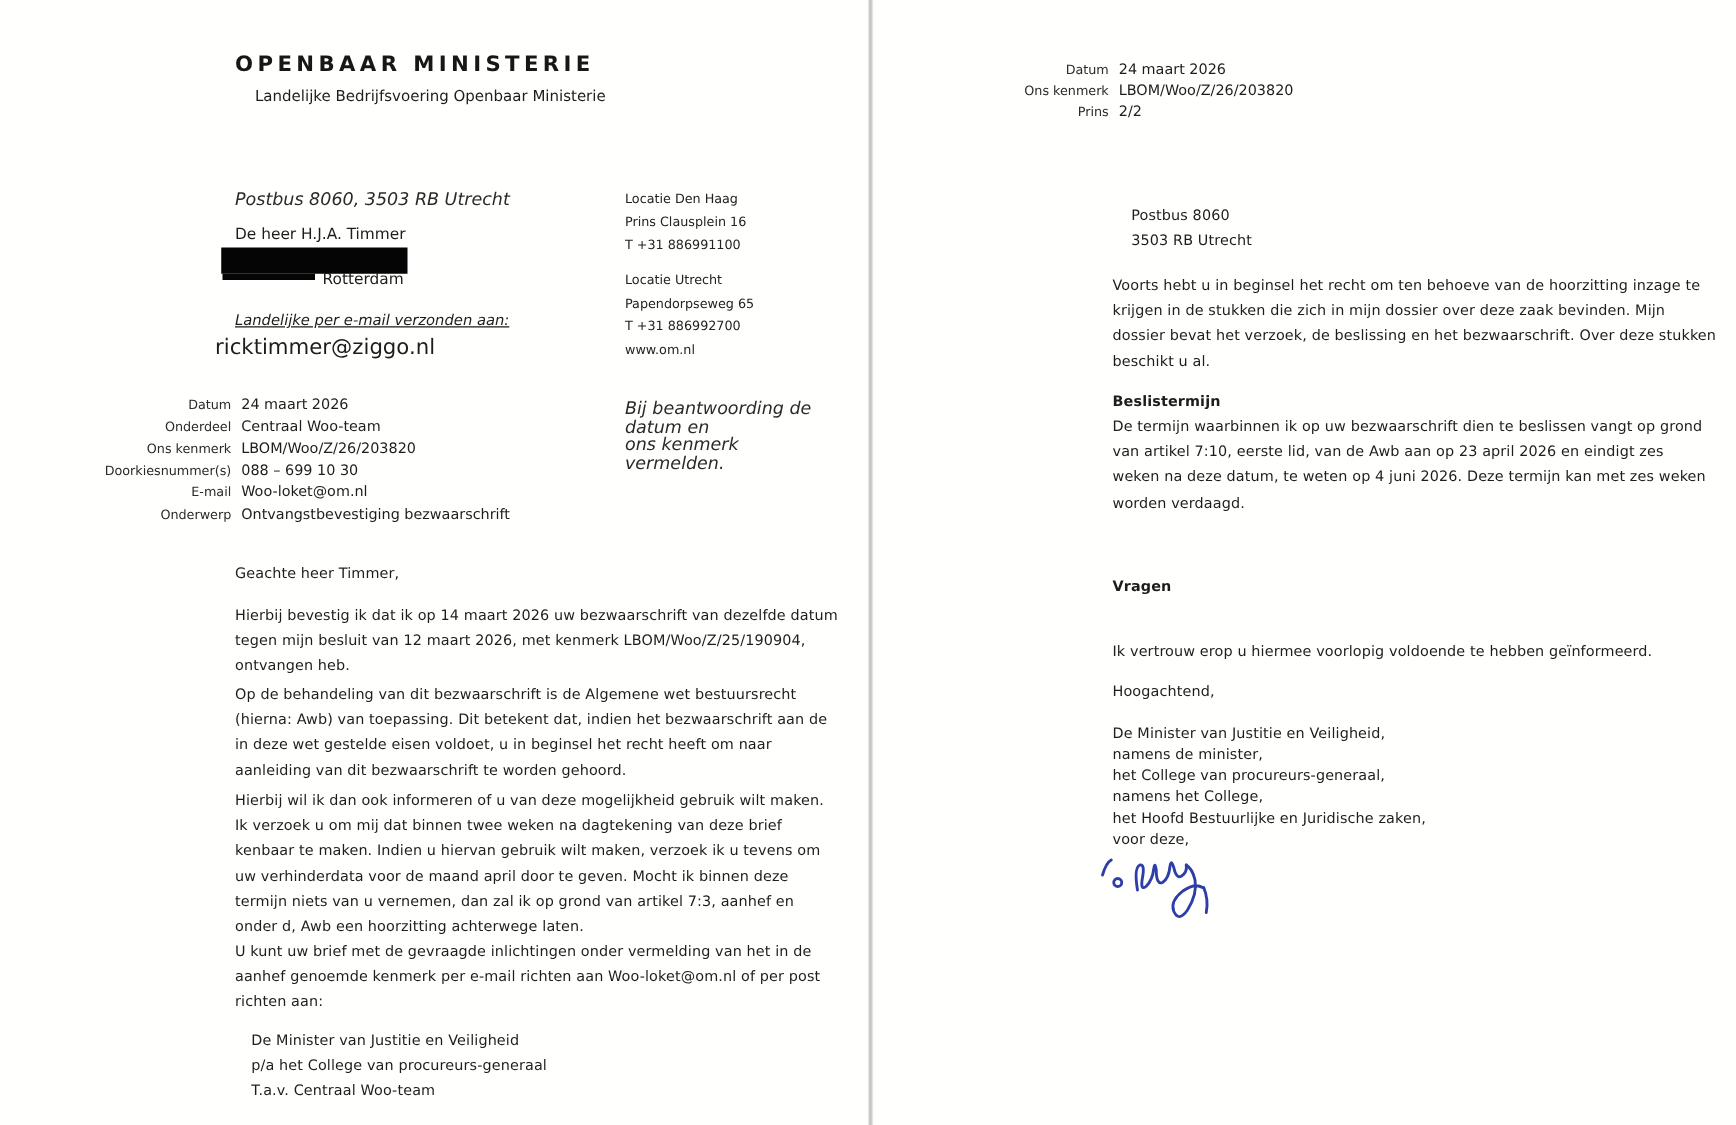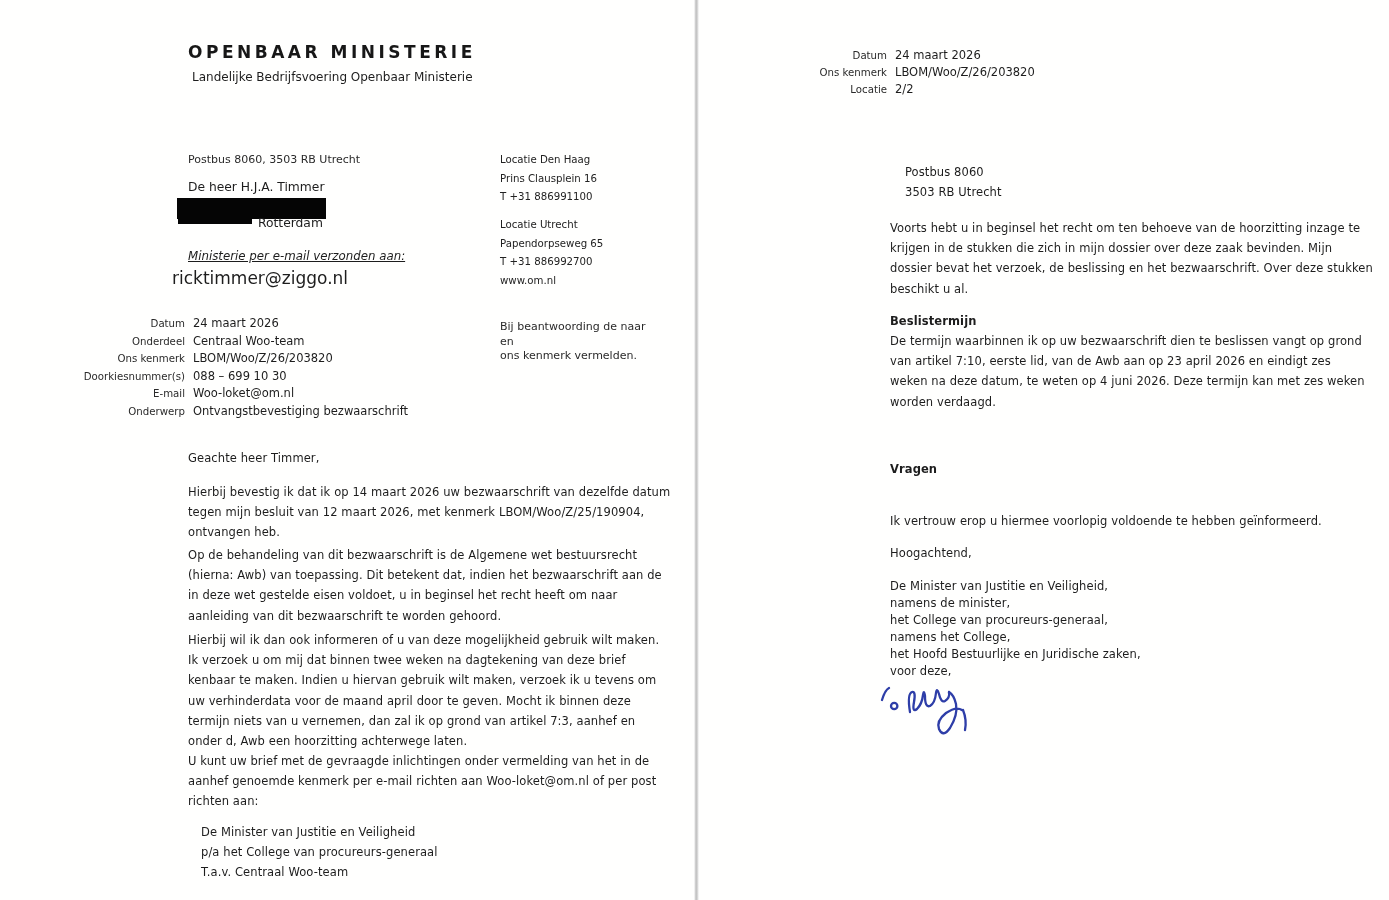--- a/index.html
+++ b/index.html
@@ -7,52 +7,52 @@
   .canvas{position:relative;width:1389px;height:900px;background:#ffffff;overflow:hidden;}
   .page{position:absolute;top:0;height:900px;background:#fffffe;overflow:hidden;}
   #page1{left:0;width:695px;}
   #page2{left:699px;width:690px;}
   .divider{position:absolute;left:694px;top:0;width:5px;height:900px;
            background:linear-gradient(to right,#ffffff,#bfbfbf 40%,#c9c9c9 60%,#ffffff);}
   .abs{position:absolute;}
   .pre{white-space:pre-line;}
   .logo-title{font-size:17px;font-weight:700;letter-spacing:3.5px;color:#171717;}
   .logo-sub{font-size:12px;color:#1d1d1d;}
-  .tiny{font-size:11px;line-height:14.5px;color:#2a2a2a;}
+  .tiny{font-size:14px;line-height:14.5px;color:#2a2a2a;font-style:italic;}
   .body-text{font-size:11.5px;line-height:20.2px;letter-spacing:0.1px;}
   .sig-lines{font-size:11.5px;line-height:17px;letter-spacing:0.1px;}
   .heading{font-weight:700;}
   .meta-row{display:flex;align-items:baseline;height:17.6px;}
   .meta-lbl{width:185px;text-align:right;font-size:10.2px;color:#2a2a2a;flex:none;}
   .meta-val{margin-left:8px;font-size:11.5px;white-space:nowrap;}
   .meta2-lbl{width:188px;text-align:right;font-size:10.2px;color:#2a2a2a;flex:none;}
   .meta2-row{display:flex;align-items:baseline;height:17px;}
   .redact{position:absolute;background:#050505;}
   .email-notice{font-style:italic;text-decoration:underline;font-size:11.8px;}
   .loc{font-size:10.2px;line-height:18.5px;color:#222;}
 </style>
 </head>
 <body>
 
 <div class="canvas">
 
   <div class="page" id="page1">
 
     <div class="abs logo-title" style="left:188px;top:42px;">OPENBAAR MINISTERIE</div>
-    <div class="abs logo-sub" style="left:192px;top:70px;">Landelijke Bedrijfsvoering Openbaar Ministerie</div>
+    <div class="abs logo-sub" style="left:204px;top:70px;">Landelijke Bedrijfsvoering Openbaar Ministerie</div>
 
     <div class="abs tiny" style="left:188px;top:153px;">Postbus 8060, 3503 RB Utrecht</div>
 
     <div class="abs" style="left:188px;top:180px;font-size:12.3px;">De heer H.J.A. Timmer</div>
 
     <div class="redact" style="left:177px;top:198px;width:149px;height:21px;"></div>
     <div class="redact" style="left:178px;top:219px;width:74px;height:5px;"></div>
     <div class="abs" style="left:258px;top:216px;font-size:12.3px;">Rotterdam</div>
 
-    <div class="abs email-notice" style="left:188px;top:249px;">Ministerie per e-mail verzonden aan:</div>
+    <div class="abs email-notice" style="left:188px;top:249px;">Landelijke per e-mail verzonden aan:</div>
     <div class="abs" style="left:172px;top:268px;font-size:17px;">ricktimmer@ziggo.nl</div>
 
     <div class="abs loc pre" style="left:500px;top:151px;">Locatie Den Haag
 Prins Clausplein 16
 T +31 886991100</div>
     <div class="abs loc pre" style="left:500px;top:216px;">Locatie Utrecht
 Papendorpseweg 65
 T +31 886992700</div>
     <div class="abs loc" style="left:500px;top:272px;">www.om.nl</div>
 
@@ -76,21 +76,21 @@
       <div class="meta-row">
         <span class="meta-lbl">E-mail</span>
         <span class="meta-val">Woo-loket@om.nl</span>
       </div>
       <div class="meta-row">
         <span class="meta-lbl">Onderwerp</span>
         <span class="meta-val">Ontvangstbevestiging bezwaarschrift</span>
       </div>
     </div>
 
-    <div class="abs tiny pre" style="left:500px;top:320px;width:160px;">Bij beantwoording de naar en
+    <div class="abs tiny pre" style="left:500px;top:320px;width:160px;">Bij beantwoording de datum en
 ons kenmerk vermelden.</div>
 
     <div class="abs body-text" style="left:188px;top:448px;">Geachte heer Timmer,</div>
     <div class="abs body-text pre" style="left:188px;top:482px;">Hierbij bevestig ik dat ik op 14 maart 2026 uw bezwaarschrift van dezelfde datum
 tegen mijn besluit van 12 maart 2026, met kenmerk LBOM/Woo/Z/25/190904,
 ontvangen heb.</div>
     <div class="abs body-text pre" style="left:188px;top:545px;">Op de behandeling van dit bezwaarschrift is de Algemene wet bestuursrecht
 (hierna: Awb) van toepassing. Dit betekent dat, indien het bezwaarschrift aan de
 in deze wet gestelde eisen voldoet, u in beginsel het recht heeft om naar
 aanleiding van dit bezwaarschrift te worden gehoord.</div>
@@ -115,21 +115,21 @@
     <div class="abs" style="left:0;top:48px;width:440px;">
       <div class="meta2-row">
         <span class="meta2-lbl">Datum</span>
         <span class="meta-val">24 maart 2026</span>
       </div>
       <div class="meta2-row">
         <span class="meta2-lbl">Ons kenmerk</span>
         <span class="meta-val">LBOM/Woo/Z/26/203820</span>
       </div>
       <div class="meta2-row">
-        <span class="meta2-lbl">Locatie</span>
+        <span class="meta2-lbl">Prins</span>
         <span class="meta-val">2/2</span>
       </div>
     </div>
 
     <div class="abs body-text pre" style="left:206px;top:162px;">Postbus 8060
 3503 RB Utrecht</div>
 
     <div class="abs body-text pre" style="left:191px;top:218px;">Voorts hebt u in beginsel het recht om ten behoeve van de hoorzitting inzage te
 krijgen in de stukken die zich in mijn dossier over deze zaak bevinden. Mijn
 dossier bevat het verzoek, de beslissing en het bezwaarschrift. Over deze stukken

